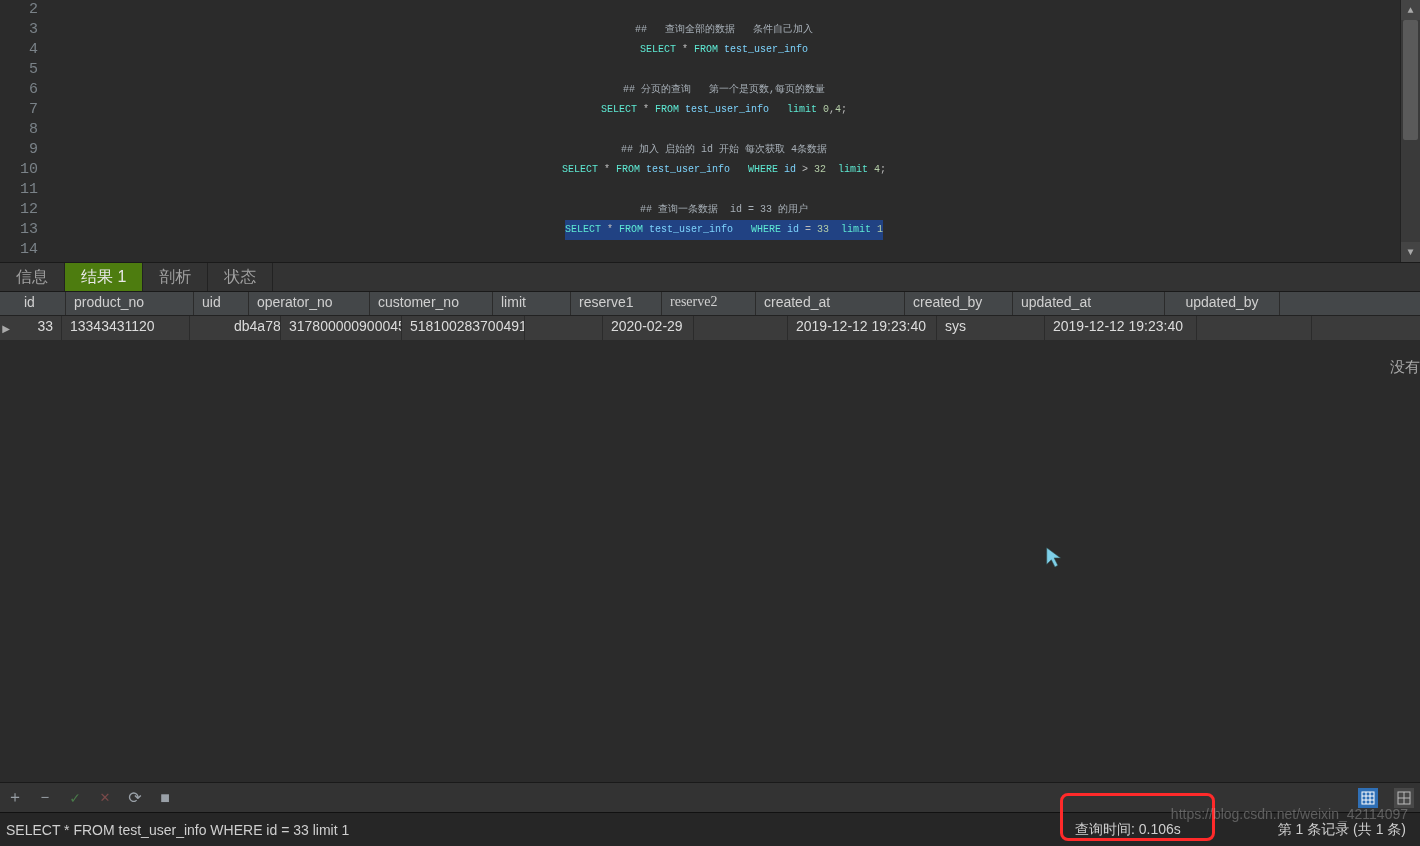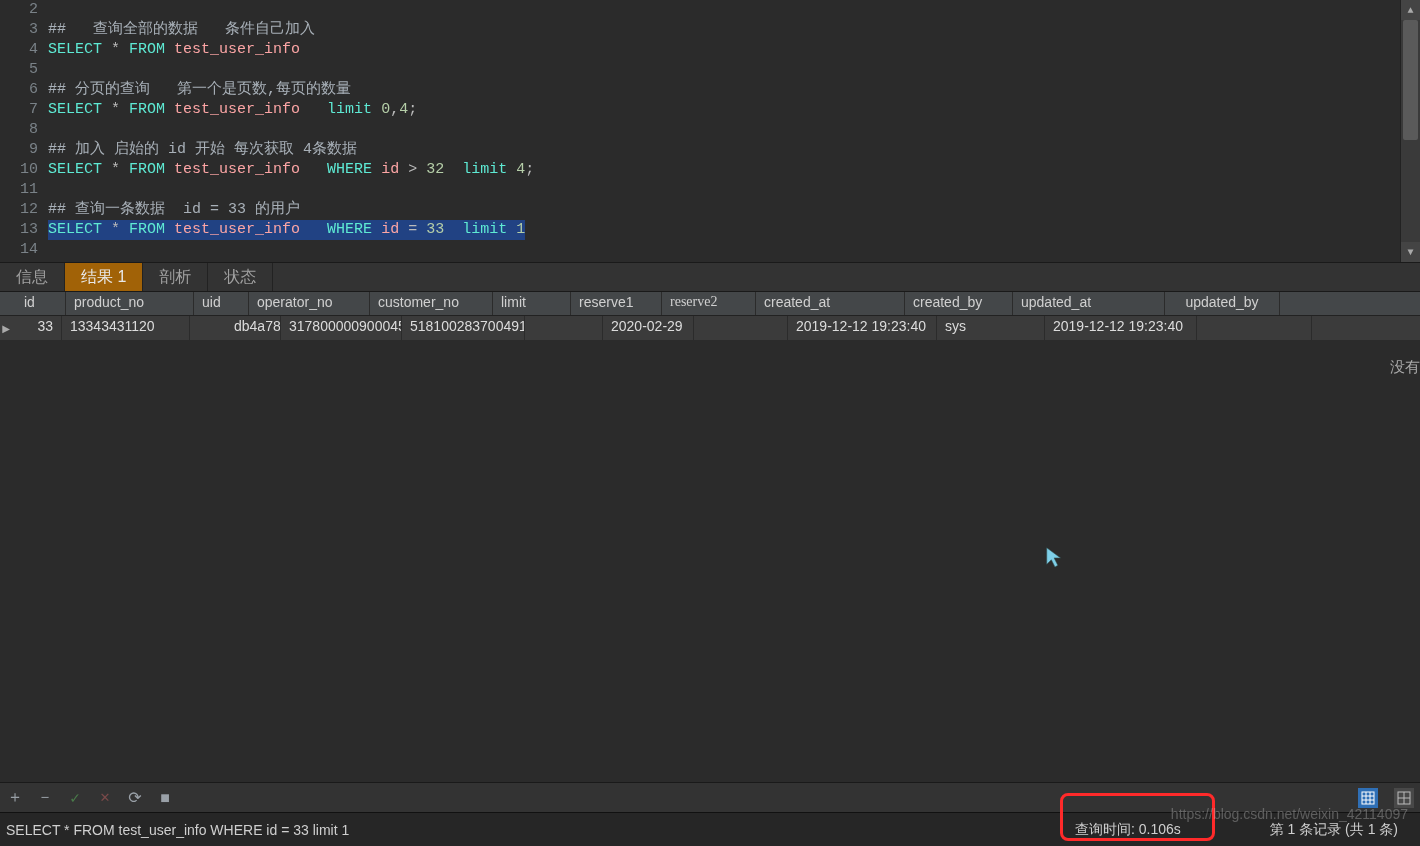--- a/index.html
+++ b/index.html
@@ -27,35 +27,36 @@
     padding-right: 10px;
     color: #7a8288;
     user-select: none;
     font-size: 15px;
     line-height: 20px;
     padding-top: 0;
   }
   .gutter .ln { height: 20px; }
   .code {
     flex: 1;
-    font-size: 15px;
+    font-size: 10px;
     line-height: 20px;
     white-space: pre;
     position: relative;
+    text-align: center;
   }
   .code .row { height: 20px; position: relative; }
   .code .row.selected {
     background: #214283;
     display: inline-block;
   }
   .tok-kw   { color: #5eead4; }
   .tok-cmt  { color: #a8b0b8; }
   .tok-txt  { color: #d4d4d4; }
   .tok-num  { color: #b5cea8; }
-  .tok-id   { color: #fca5a5; }
+  .tok-id   { color: #7dd3fc; }
 
   
   .editor-scroll {
     width: 20px;
     background: #3a3a3a;
     border-left: 1px solid #222;
     display: flex;
     flex-direction: column;
   }
   .editor-scroll .up, .editor-scroll .down {
@@ -82,21 +83,21 @@
     font-size: 16px;
   }
   .tab {
     padding: 0 16px;
     display: flex; align-items: center;
     color: #a0a0a0;
     border-right: 1px solid #222;
     cursor: pointer;
   }
   .tab.active {
-    background: #a16207;
+    background: #4d7c0f;
     color: #e8e8e8;
   }
 
   
   .results-wrap {
     position: relative;
     height: 490px;
     background: #2b2b2b;
   }
   .r-head {
@@ -201,21 +202,21 @@
     position: relative;
   }
   .status-bar .sql { padding-left: 6px;  white-space: nowrap; }
   .status-bar .query-time {
     position: absolute;
     left: 1075px;
     color: #cfcfcf;
   }
   .status-bar .record-info {
     position: absolute;
-    right: 22px;
+    right: 14px;
     color: #cfcfcf;
     margin-left: 24px;
   }
   .red-box {
     position: absolute;
     left: 1060px;
     top: -20px;
     width: 155px;
     height: 48px;
     border: 3px solid #ff2a2a;

